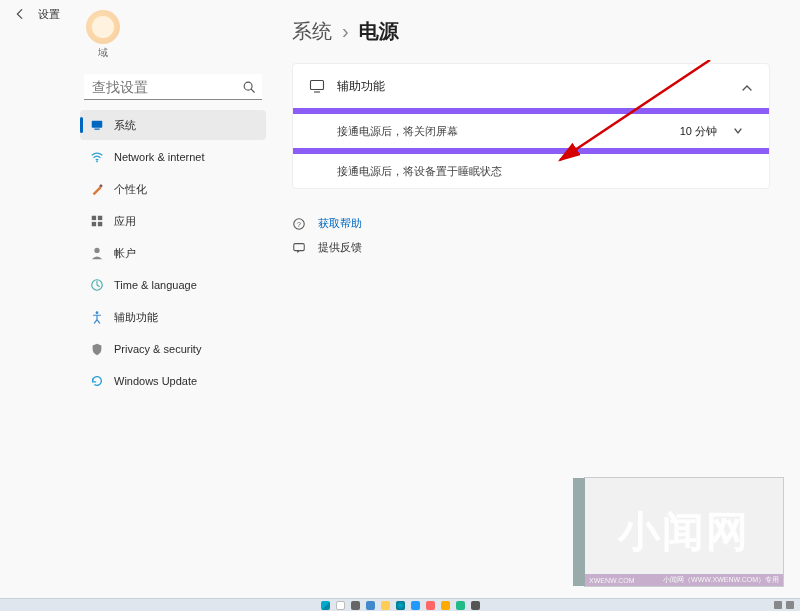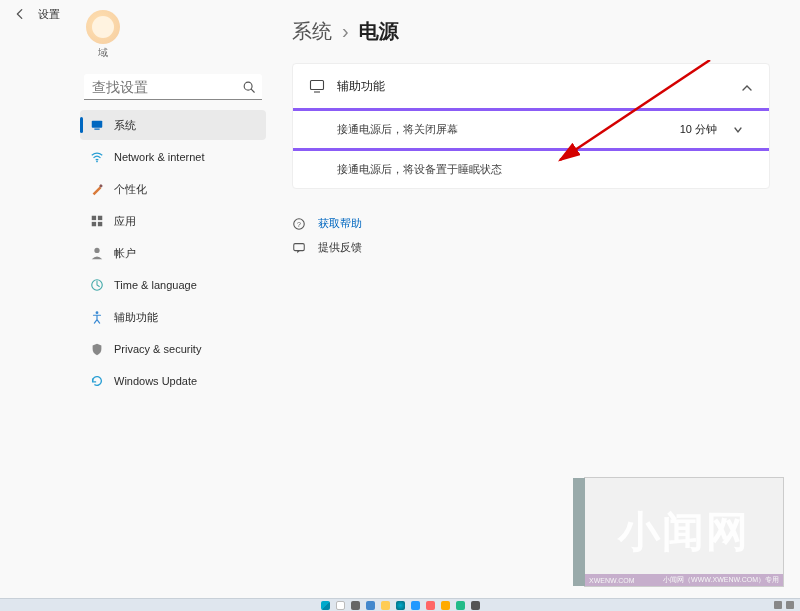--- a/index.html
+++ b/index.html
@@ -33,21 +33,21 @@
 .breadcrumb { font-size: 20px; font-weight: 600; color: #222; display: flex; align-items: center; gap: 10px; margin-bottom: 18px; }
 .bc-parent { color: #555; font-weight: 500; }
 .bc-sep { color: #888; font-weight: 400; }
 
 .panel { background: #fff; border: 1px solid #eee; border-radius: 4px; margin-bottom: 18px; }
 .panel-header { display: flex; align-items: center; gap: 12px; height: 44px; padding: 0 16px; cursor: pointer; }
 .panel-header .ph-icon { width: 16px; height: 16px; }
 .panel-header .ph-title { font-size: 12px; color: #222; flex: 1; font-weight: 500; }
 .panel-header .chev { width: 12px; height: 12px; color: #555; }
 
-.panel-row { display: flex; align-items: center; height: 40px; padding: 0 16px 0 44px; border-top: 3px solid #8b5cf6; }
+.panel-row { display: flex; align-items: center; height: 40px; padding: 0 16px 0 44px; border-top: 6px solid #8b5cf6; }
 .row-label { flex: 1; font-size: 11px; color: #444; }
 .row-select { display: flex; align-items: center; gap: 16px; height: 26px; padding: 0 10px; font-size: 11px; color: #222; background: #fff; cursor: pointer; min-width: 72px; }
 .row-select .chev-d { width: 10px; height: 10px; color: #555; }
 
 .link-row { display: flex; align-items: flex-end; gap: 12px; height: 24px; font-size: 11px; }
 .link-icon { width: 14px; height: 14px; color: #444; }
 .link-text { color: #0067c0; cursor: pointer; }
 .link-text.plain { color: #333; }
 
 .arrow-annot { position: absolute; top: 60px; right: 60px; pointer-events: none; }

